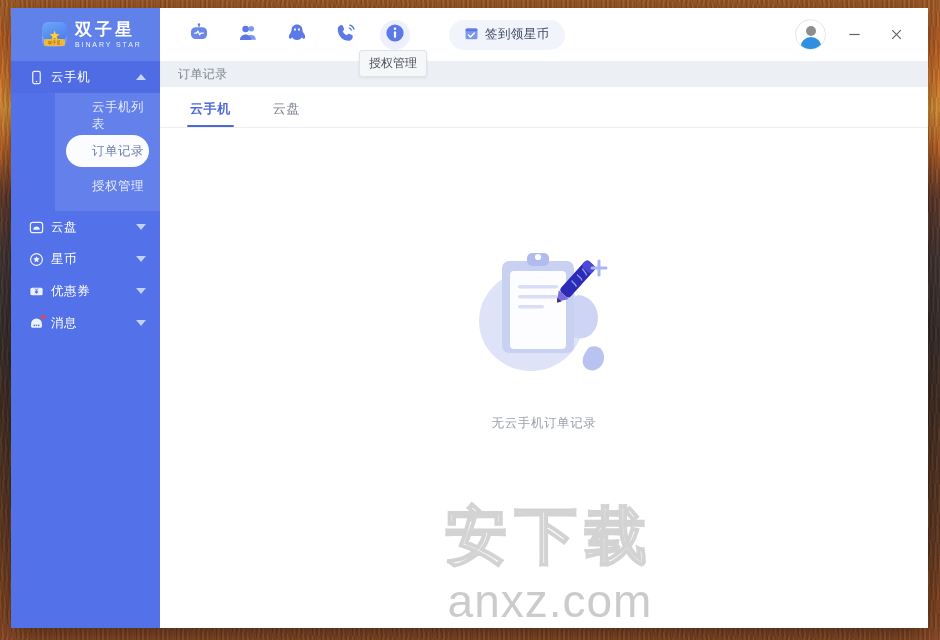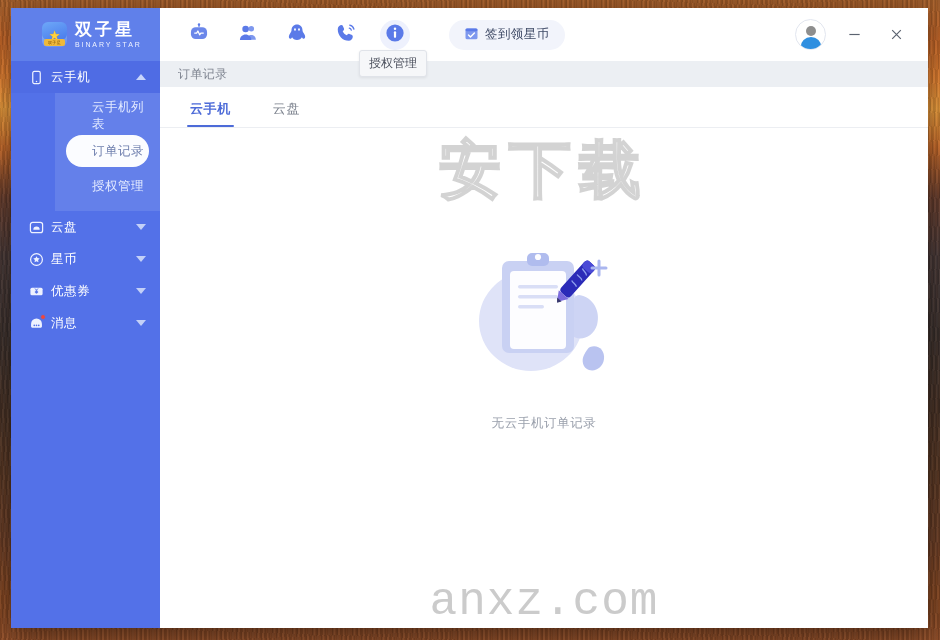--- a/index.html
+++ b/index.html
@@ -152,23 +152,23 @@
     height:2.5px; background:#4d6bd8; border-radius:2px;
   }
 
   .content { flex:1; background:#fff; position:relative; display:flex;
     align-items:flex-start; justify-content:center; }
   .empty { margin-top:105px; display:flex; flex-direction:column; align-items:center; }
   .empty-art { width:170px; height:160px; position:relative; }
   .empty-txt { margin-top:22px; font-size:12.5px; color:#9aa0ac; letter-spacing:.6px; }
 
   .watermark {
-    position:absolute; left:0; top:0; width:100%; height:100%;
+    position:absolute; left:6px; top:0; width:100%; height:100%;
     pointer-events:none; display:flex; flex-direction:column;
-    align-items:center; justify-content:space-between;font-family:Liberation Mono, monospace;
+    align-items:center; justify-content:flex-end;
   }
   .wm-cn {
     font-size:62px; font-weight:bold; color:transparent; letter-spacing:8px;
     -webkit-text-stroke:2px rgba(150,150,150,.42);
   }
   .wm-en {
     font-size:46px; color:rgba(140,140,140,.45); letter-spacing:1px; margin-top:-4px;
   }
 </style>
 </head>

